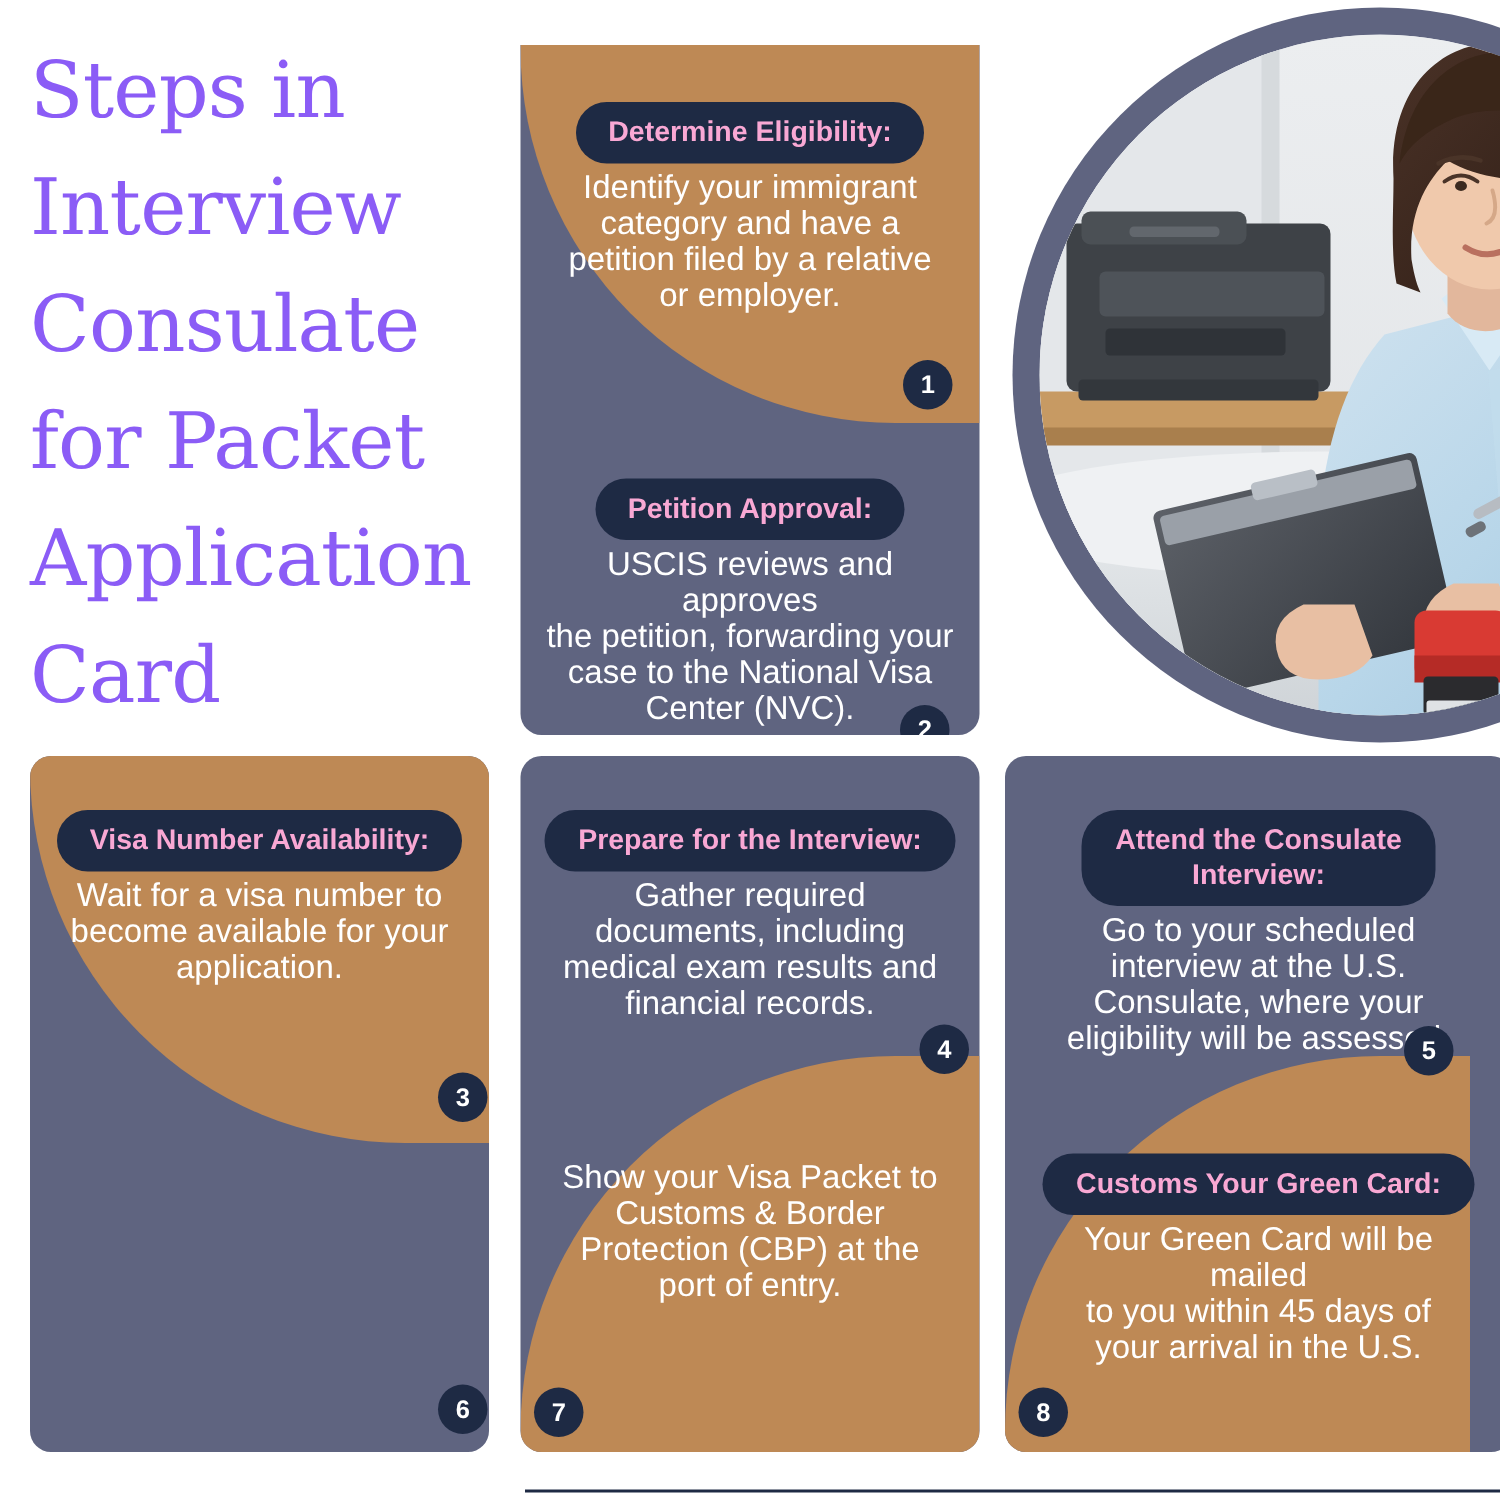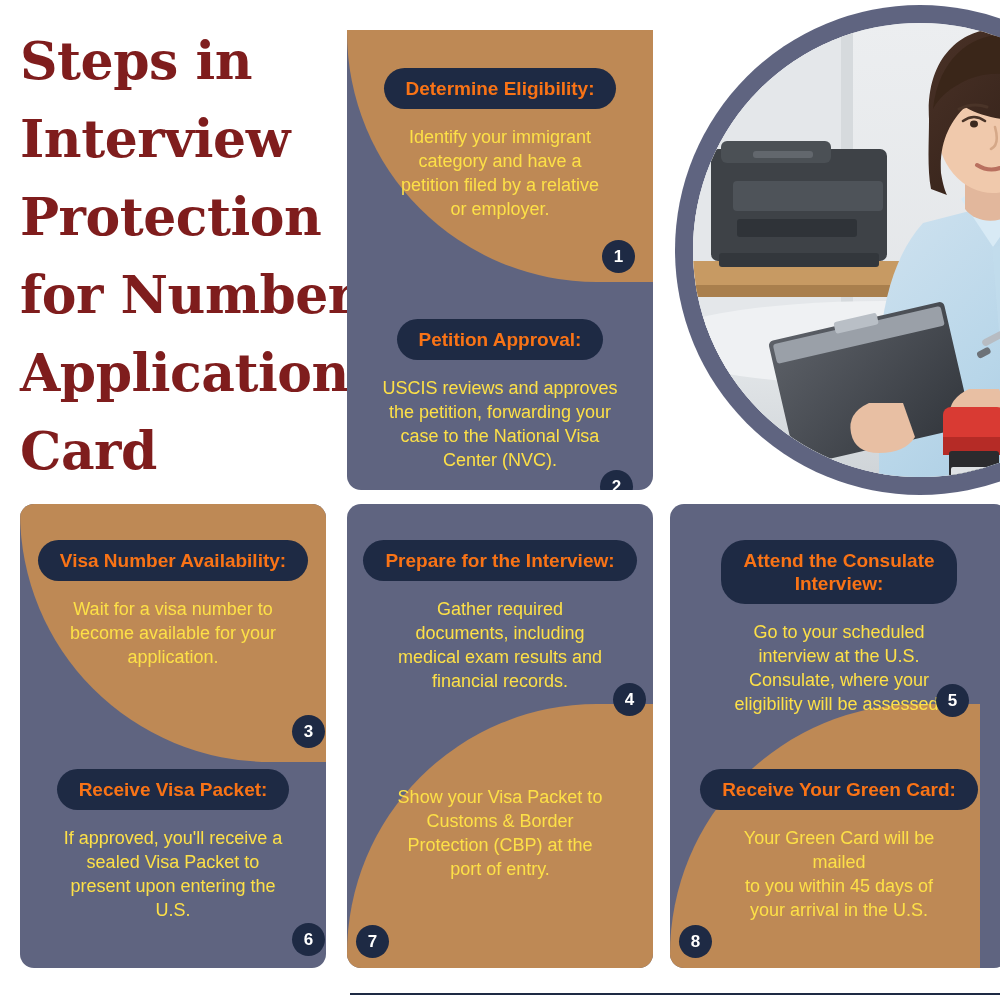--- a/index.html
+++ b/index.html
@@ -21,24 +21,24 @@
 
   
   #title-block {
     position: absolute;
     left: 20px;
     top: 22px;
     width: 310px;
   }
   #title-block .title-line {
     font-family: "DejaVu Serif", "Liberation Serif", serif;
-    font-weight: 700;
+    font-weight: 400;
     font-size: 52px;
     line-height: 78px;
-    color: #7f1d1d;
+    color: #8b5cf6;
     letter-spacing: -0.5px;
     white-space: nowrap;
   }
 
   
   .card {
     position: absolute;
     overflow: hidden;
     background: #5F6480;
   }
@@ -53,33 +53,33 @@
   .step {
     position: absolute;
     width: 100%;
     padding: 0 16px;
     text-align: center;
   }
 
   .pill {
     display: inline-block;
     background: #1E2A44;
-    color: #f97316;
+    color: #f9a8d4;
     font-size: 19px;
     font-weight: 600;
     line-height: 23px;
     padding: 9px 22px;
     border-radius: 24px;
     white-space: pre-line;
   }
 
   .body-text {
-    margin-top: 16px;
-    color: #fde047;
-    font-size: 18px;
+    margin-top: 4px;
+    color: #ffffff;
+    font-size: 22px;
     line-height: 24px;
     font-weight: 400;
     white-space: pre-line;
   }
 
   .badge {
     position: absolute;
     width: 33px;
     height: 33px;
     border-radius: 50%;
@@ -124,22 +124,22 @@
   }
 </style>
 </head>
 <body>
 
 <div id="stage">
 
   <div id="title-block">
     <div class="title-line">Steps in</div>
     <div class="title-line">Interview</div>
-    <div class="title-line">Protection</div>
-    <div class="title-line">for Number</div>
+    <div class="title-line">Consulate</div>
+    <div class="title-line">for Packet</div>
     <div class="title-line">Application</div>
     <div class="title-line">Card</div>
   </div>
 
   <div id="photo-ring"></div>
   <div id="photo-clip">
     <svg width="454" height="454" viewBox="0 0 454 454" aria-hidden="true">
       <defs>
         <linearGradient id="wallg" x1="0" y1="0" x2="0" y2="1">
           <stop offset="0" stop-color="#eceef0"></stop>
@@ -274,27 +274,20 @@
     <div class="tan-layer" style="left:0; top:0; width:306px; height:258px; border-radius:0 0 0 250px;"></div>
 
     <div class="step" style="top:36px;">
       <div class="pill">Visa Number Availability:</div>
       <div class="body-text">Wait for a visa number to
 become available for your
 application.</div>
     </div>
     <div class="badge" style="left:272px; top:211px;">3</div>
 
-    <div class="step" style="top:265px;">
-      <div class="pill">Receive Visa Packet:</div>
-      <div class="body-text">If approved, you'll receive a
-sealed Visa Packet to
-present upon entering the
-U.S.</div>
-    </div>
     <div class="badge" style="left:272px; top:419px;">6</div>
   </div>
 
   <div class="card" id="card-center" style="left:347px; top:504px; width:306px; height:464px; border-radius:14px;">
 
     <div class="tan-layer" style="left:0; bottom:0; width:306px; height:264px; border-radius:250px 0 0 0;"></div>
 
     <div class="step" style="top:36px;">
       <div class="pill">Prepare for the Interview:</div>
       <div class="body-text">Gather required
@@ -321,21 +314,21 @@
       <div class="pill">Attend the Consulate
 Interview:</div>
       <div class="body-text">Go to your scheduled
 interview at the U.S.
 Consulate, where your
 eligibility will be assessed.</div>
     </div>
     <div class="badge" style="left:266px; top:180px;">5</div>
 
     <div class="step" style="top:265px;">
-      <div class="pill">Receive Your Green Card:</div>
+      <div class="pill">Customs Your Green Card:</div>
       <div class="body-text">Your Green Card will be
 mailed
 to you within 45 days of
 your arrival in the U.S.</div>
     </div>
     <div class="badge" style="left:9px; top:421px;">8</div>
   </div>
 
   <div id="footer-rule"></div>
 

